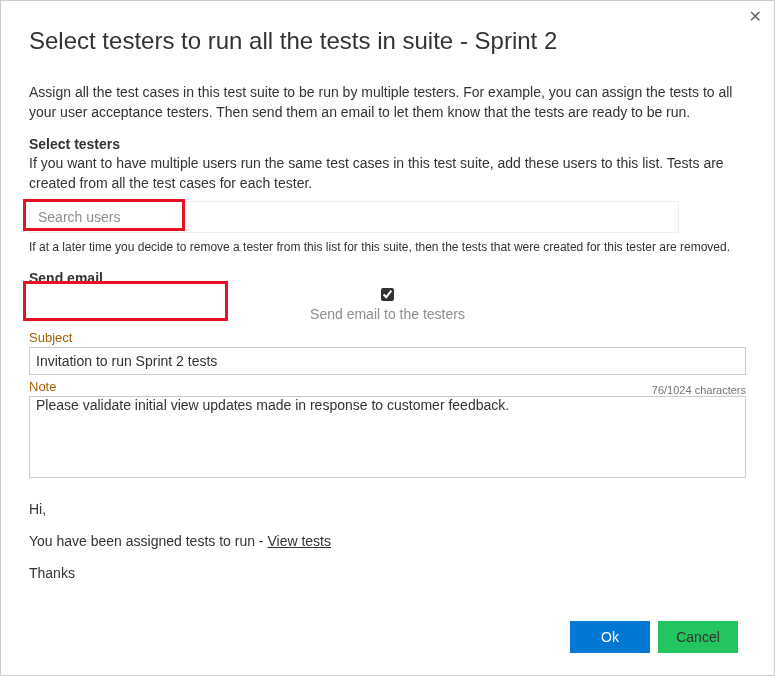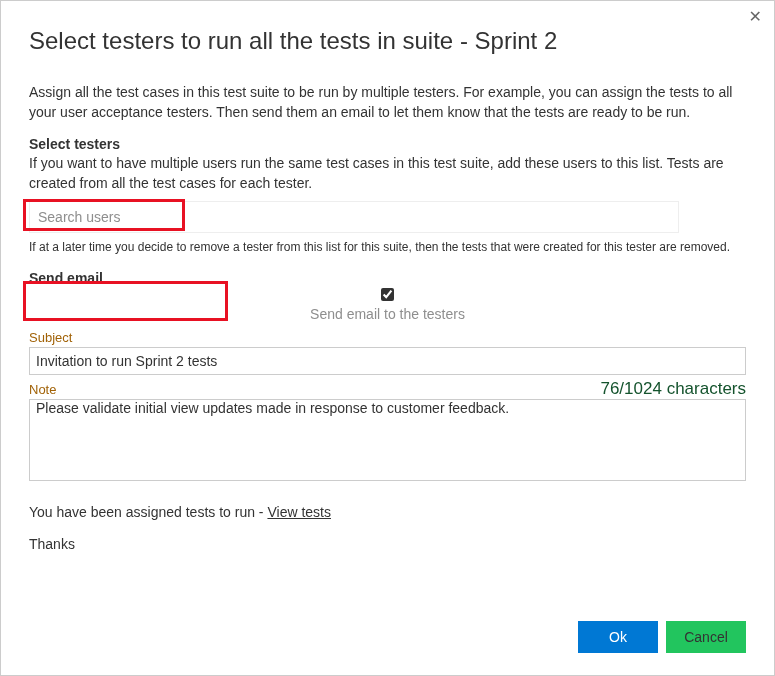--- a/index.html
+++ b/index.html
@@ -91,22 +91,22 @@
       font-size: 13px;
       color: #a16207;
       margin-bottom: 2px;
     }
     .field-row-top {
       display: flex;
       justify-content: space-between;
       align-items: flex-end;
     }
     .char-count {
-      font-size: 17px;
-      color: #14532d;
+      font-size: 11px;
+      color: #737373;
     }
     .subject-input {
       width: 100%;
       height: 28px;
       border: 1px solid #ccc;
       padding: 3px 6px;
       font-size: 14px;
       color: #333;
       outline: none;
       margin-bottom: 4px;
@@ -128,21 +128,21 @@
       color: #333;
       margin-bottom: 16px;
     }
     .view-link {
       text-decoration: underline;
       color: #333;
     }
     .button-bar {
       position: absolute;
       bottom: 22px;
-      right: 28px;
+      right: 36px;
       display: flex;
       gap: 8px;
     }
     .btn {
       min-width: 80px;
       height: 32px;
       font-size: 14px;
       border: none;
       cursor: pointer;
       padding: 0 14px;
@@ -201,20 +201,21 @@
 
   <div class="field-label">Subject</div>
   <input type="text" class="subject-input" value="Invitation to run Sprint 2 tests" style="">
 
   <div class="field-row-top">
     <div class="field-label">Note</div>
     <div class="char-count">76/1024 characters</div>
   </div>
   <textarea class="note-textarea" style="">Please validate initial view updates made in response to customer feedback.</textarea>
 
+  <div class="preview-line">Hi,</div>
   <div class="preview-line">
     <span>You have been assigned tests to run - </span><a href="#" class="view-link">View tests</a>
   </div>
   <div class="preview-line">Thanks</div>
 
 </div>
 
 <div class="button-bar">
   <button class="btn btn-primary">Ok</button>
   <button class="btn btn-secondary">Cancel</button>

